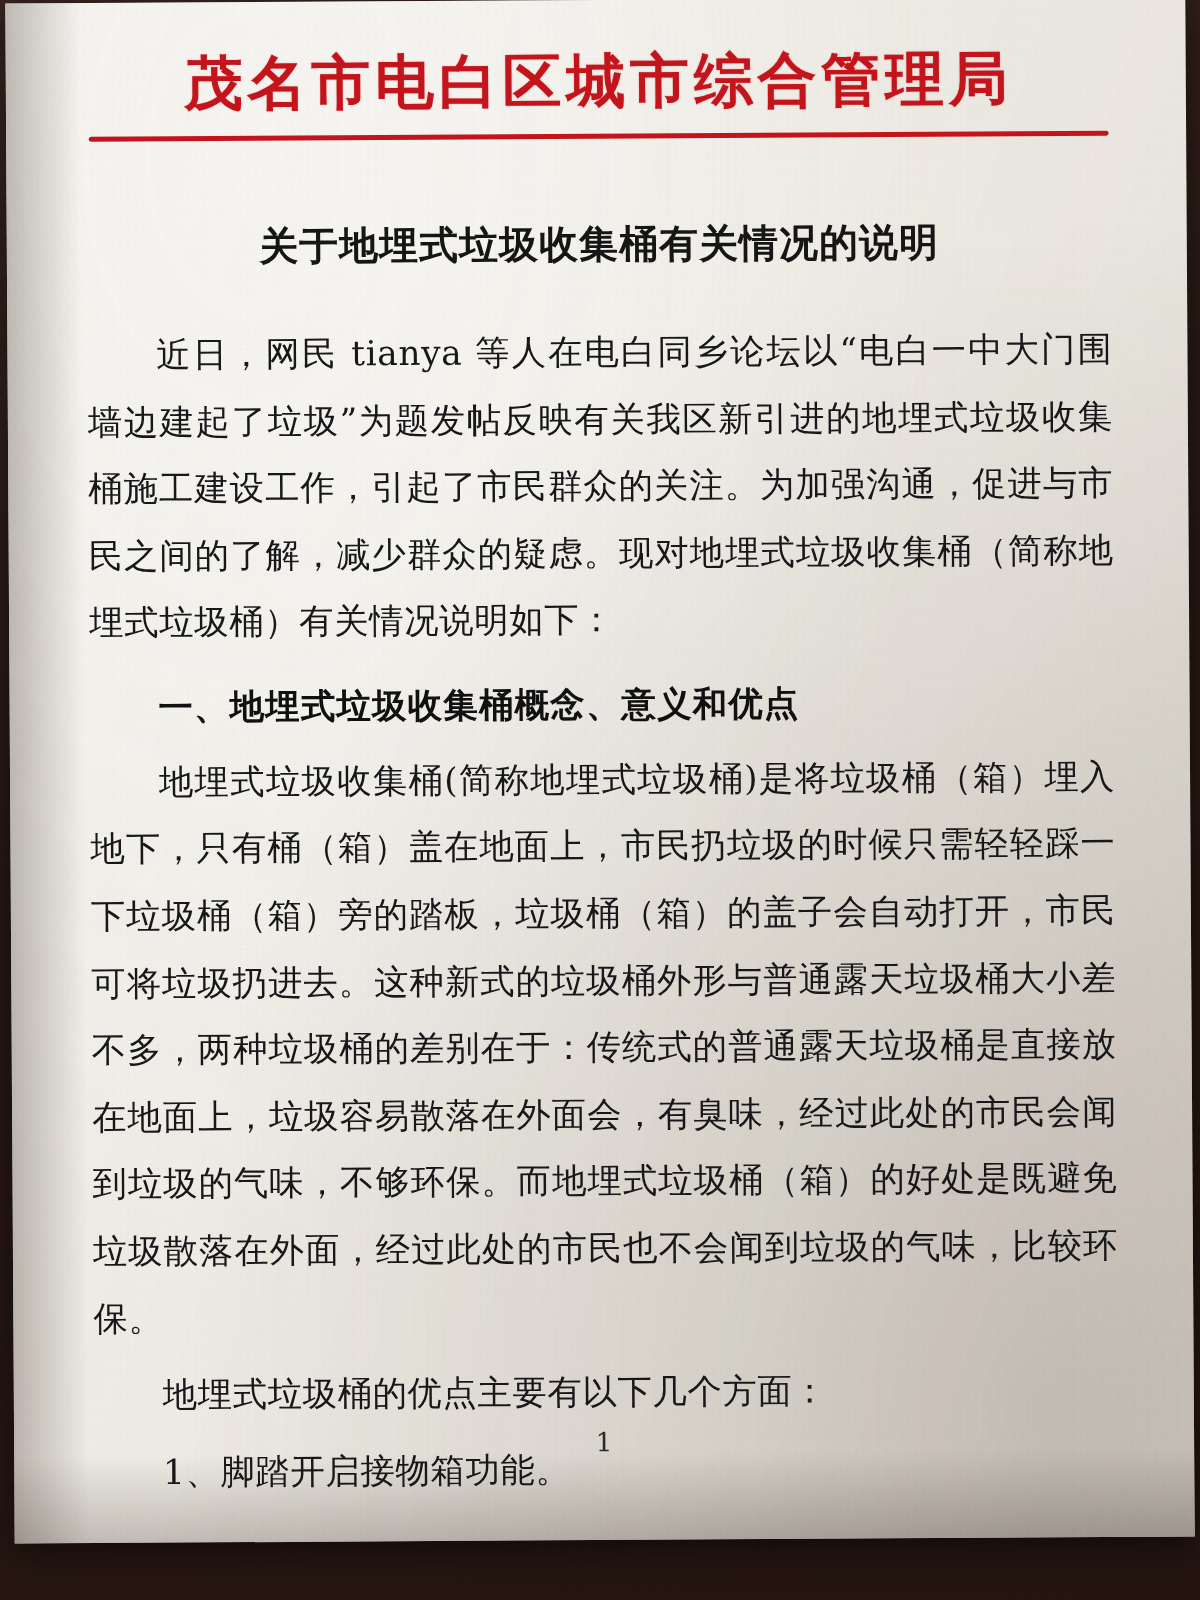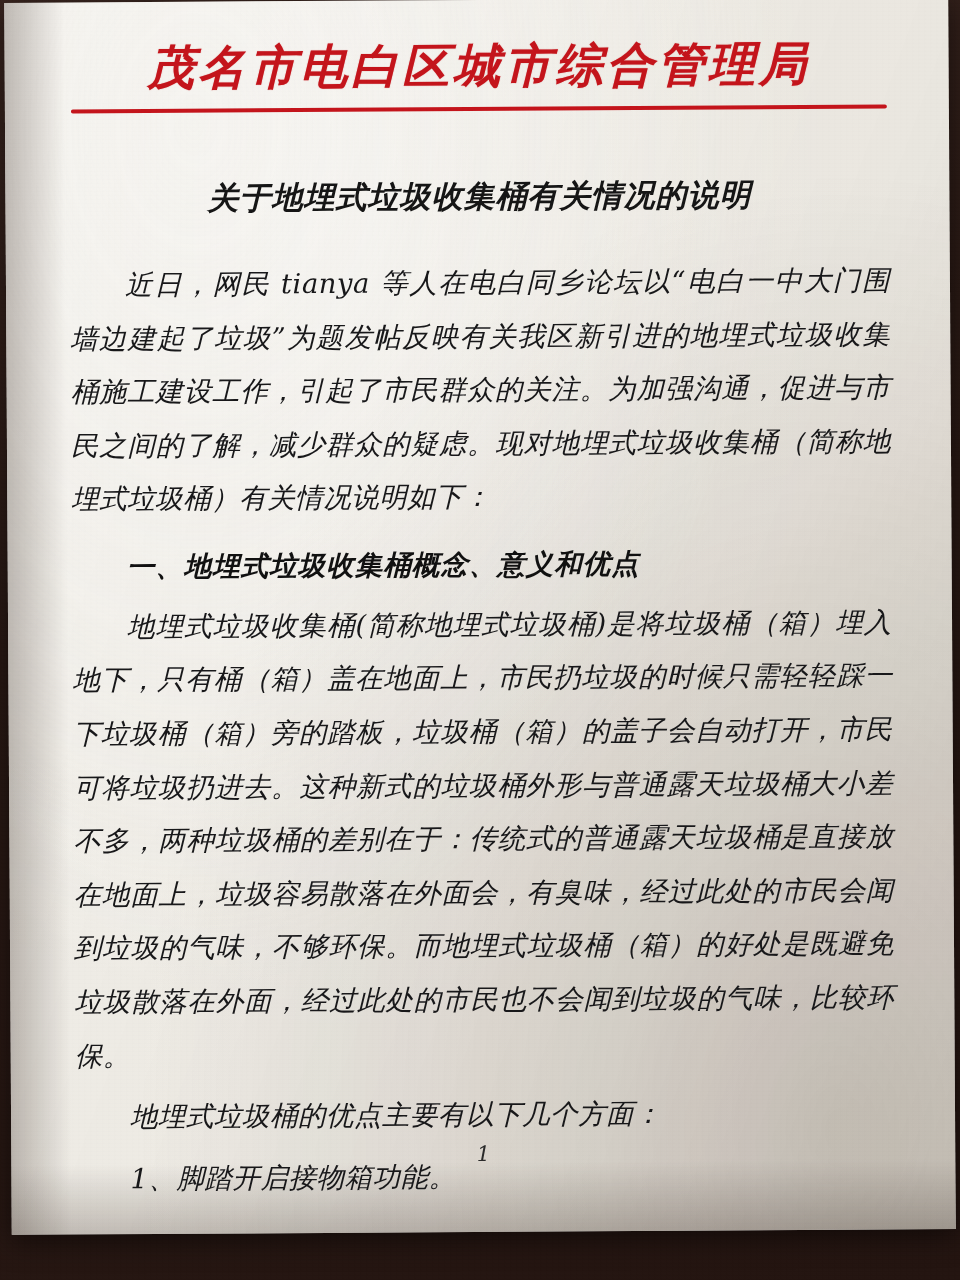--- a/index.html
+++ b/index.html
@@ -14,21 +14,20 @@
     font-family: "DejaVu Serif", "Liberation Serif", serif;
   }
 
   
   #photo {
     position: relative;
     width: 960px;
     height: 1280px;
     background: linear-gradient(160deg, #3a2620 0%, #2a1a15 40%, #241511 100%);
     overflow: hidden;
-    font-style: italic;
   }
 
   #paper {
     position: absolute;
     left: 8px;
     top: 0px;
     width: 944px;
     height: 1232px;
     background: #f3f1ec;
     box-shadow: 0 6px 28px rgba(0,0,0,0.55);

